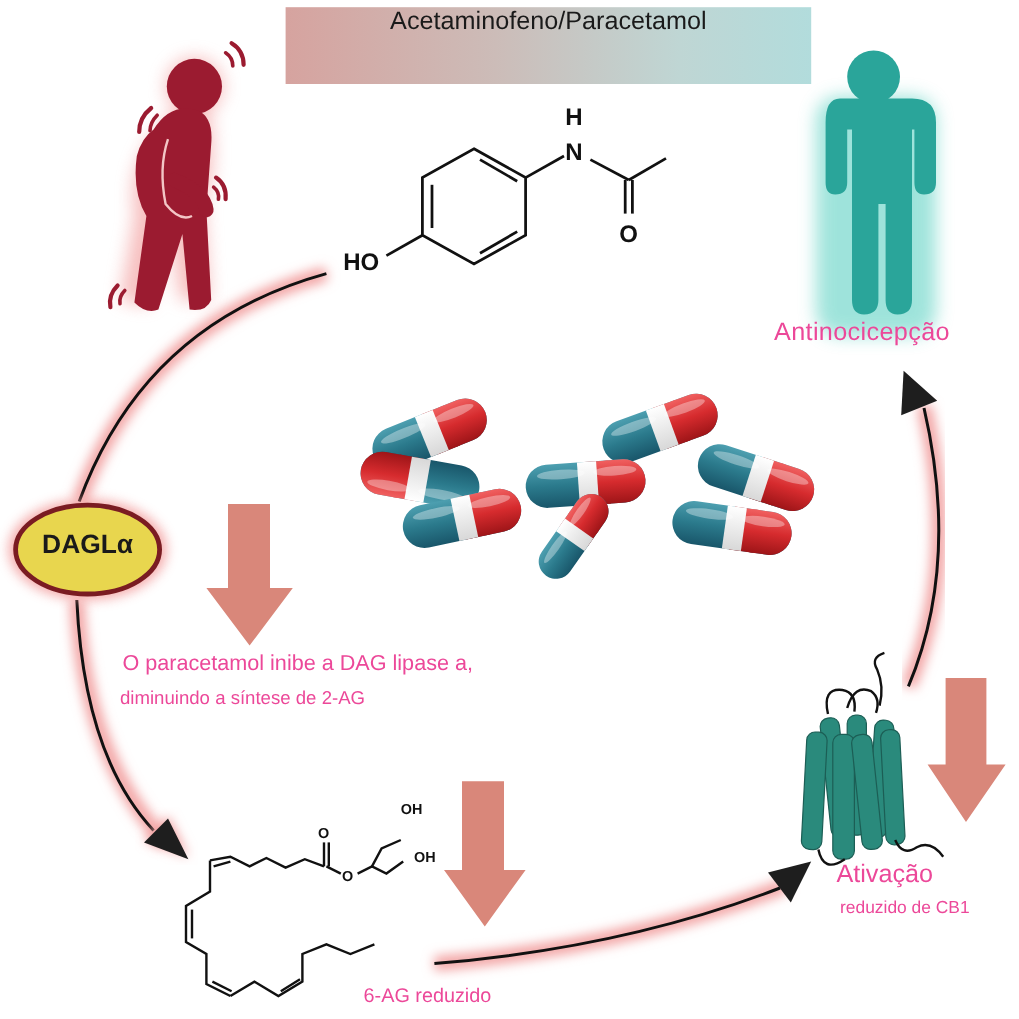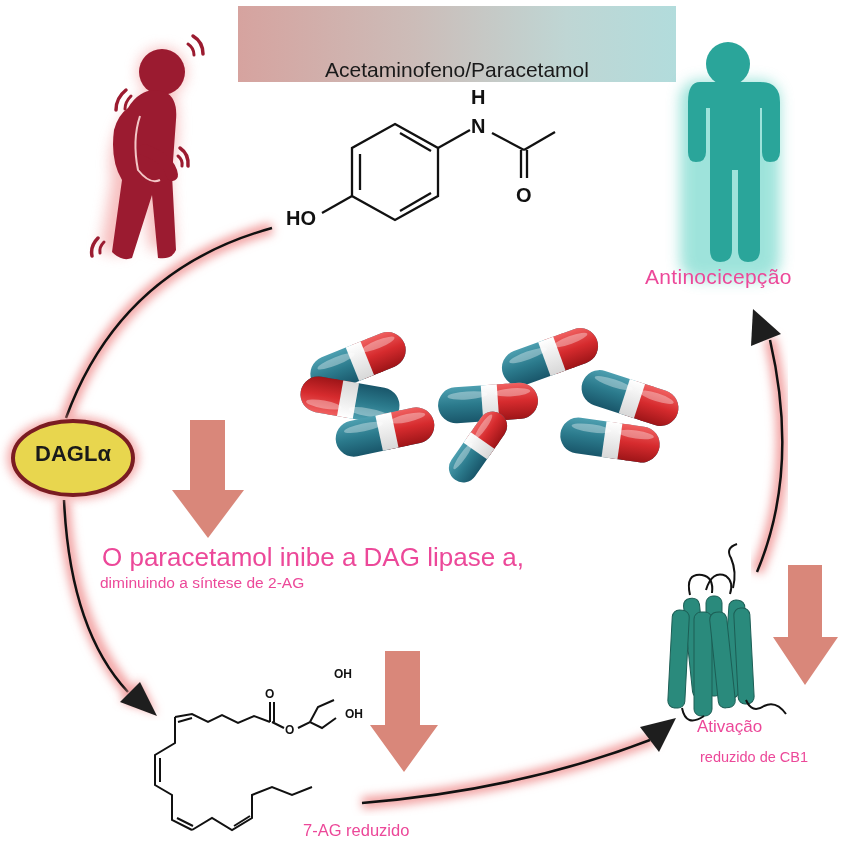--- a/index.html
+++ b/index.html
@@ -1,25 +1,25 @@
 <!DOCTYPE html>
 <html><head>
 <meta charset="utf-8">
 <style>
   html, body { margin:0; padding:0; background:#ffffff; }
   body { width:849px; height:849px; position:relative; overflow:hidden; font-family:"Liberation Sans", "DejaVu Sans", sans-serif; }
   .abs { position:absolute; }
-  #title-bar { left:238px; top:6px; width:438px; height:76px;
+  #title-bar { left:238px; top:6px; width:438px; height:64px;
     background:linear-gradient(90deg,#d6a39f 0%,#ccbcb8 40%,#bfd6d4 75%,#b2dcdc 100%);
-    display:flex; align-items:flex-end; justify-content:center; font-size:21px; color:#1a1a1a; }
+    display:flex; align-items:flex-start; justify-content:center; font-size:21px; color:#1a1a1a; }
   .label { color:#ec4899; white-space:nowrap; }
   #lbl-antinoc { left:645px; top:265px; font-size:21px; letter-spacing:0.3px; }
-  #lbl-inhibit1 { left:102px; top:542px; font-size:26px; }
+  #lbl-inhibit1 { left:102px; top:542px; font-size:18px; }
   #lbl-inhibit2 { left:100px; top:574px; font-size:15.5px; }
-  #lbl-ativ1 { left:697px; top:717px; font-size:17px; }
+  #lbl-ativ1 { left:697px; top:717px; font-size:21px; }
   #lbl-ativ2 { left:700px; top:749px; font-size:14.5px; }
   #lbl-2ag { left:303px; top:821px; font-size:16.5px; }
   #dagl-text { left:12px; top:441px; width:122px; text-align:center; font-size:22px; font-weight:bold; color:#1a1a1a; }
   svg { position:absolute; left:0; top:0; }
 </style>
 </head>
 <body>
 
 <div id="title-bar" class="abs">
   <span>Acetaminofeno/Paracetamol</span>
@@ -201,13 +201,13 @@
   <text x="345" y="718" font-family="Liberation Sans, sans-serif" font-weight="bold" font-size="12" fill="#111">OH</text>
 </svg>
 
 <div id="dagl-text" class="abs">DAGLα</div>
 
 <div id="lbl-antinoc" class="abs label">Antinocicepção</div>
 <div id="lbl-inhibit1" class="abs label">O paracetamol inibe a DAG lipase a,</div>
 <div id="lbl-inhibit2" class="abs label">diminuindo a síntese de 2-AG</div>
 <div id="lbl-ativ1" class="abs label">Ativação</div>
 <div id="lbl-ativ2" class="abs label">reduzido de CB1</div>
-<div id="lbl-2ag" class="abs label">7-AG reduzido</div>
+<div id="lbl-2ag" class="abs label">6-AG reduzido</div>
 
 </body></html>

